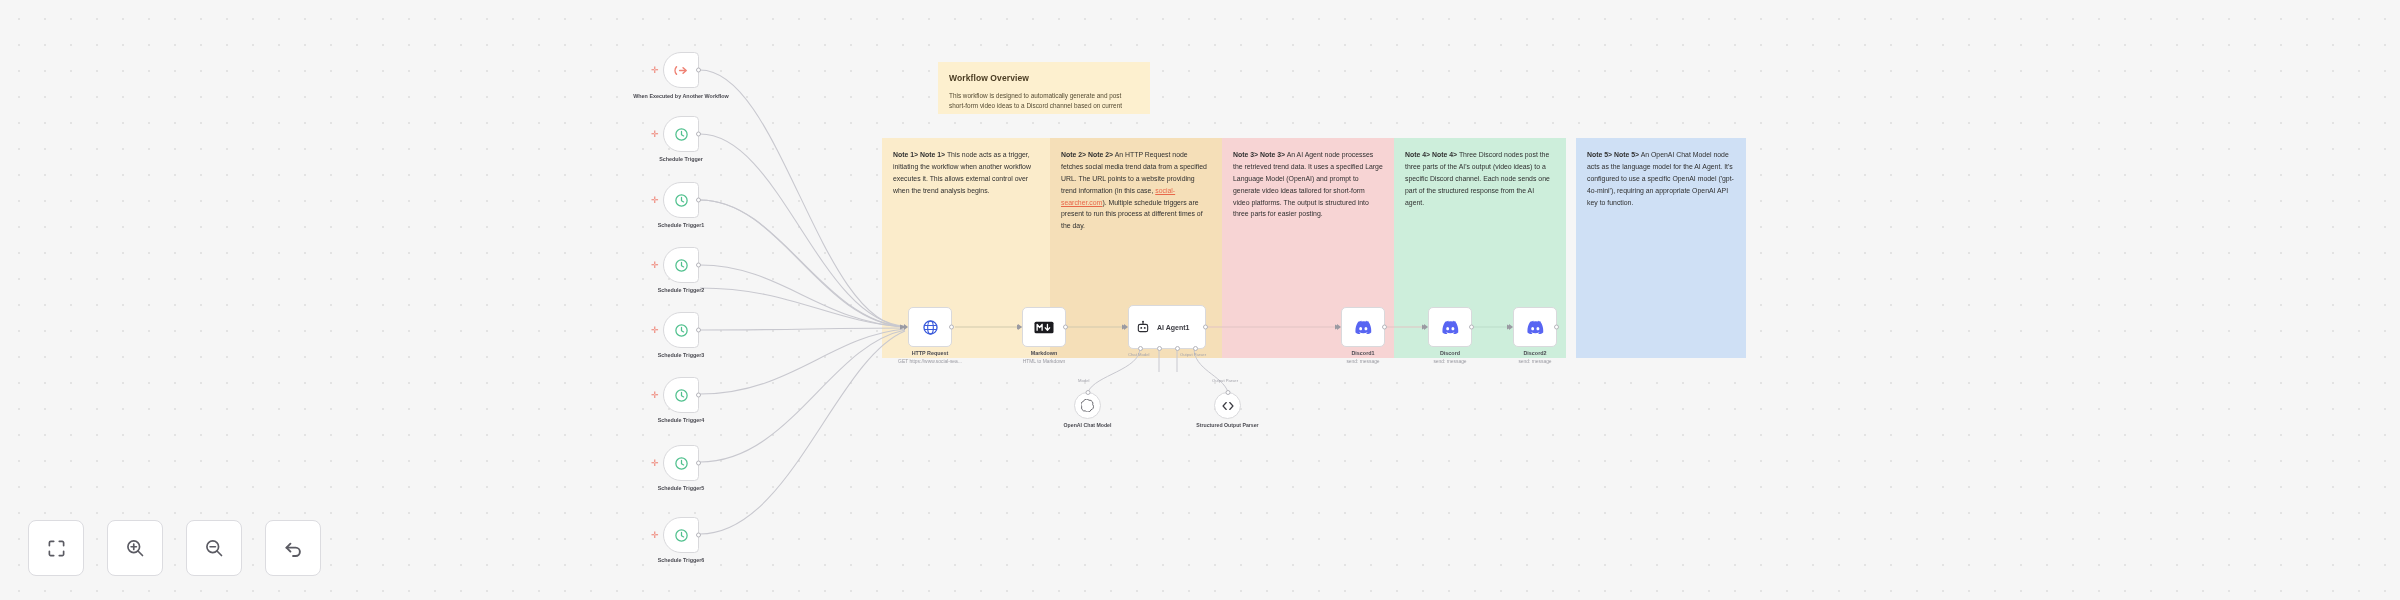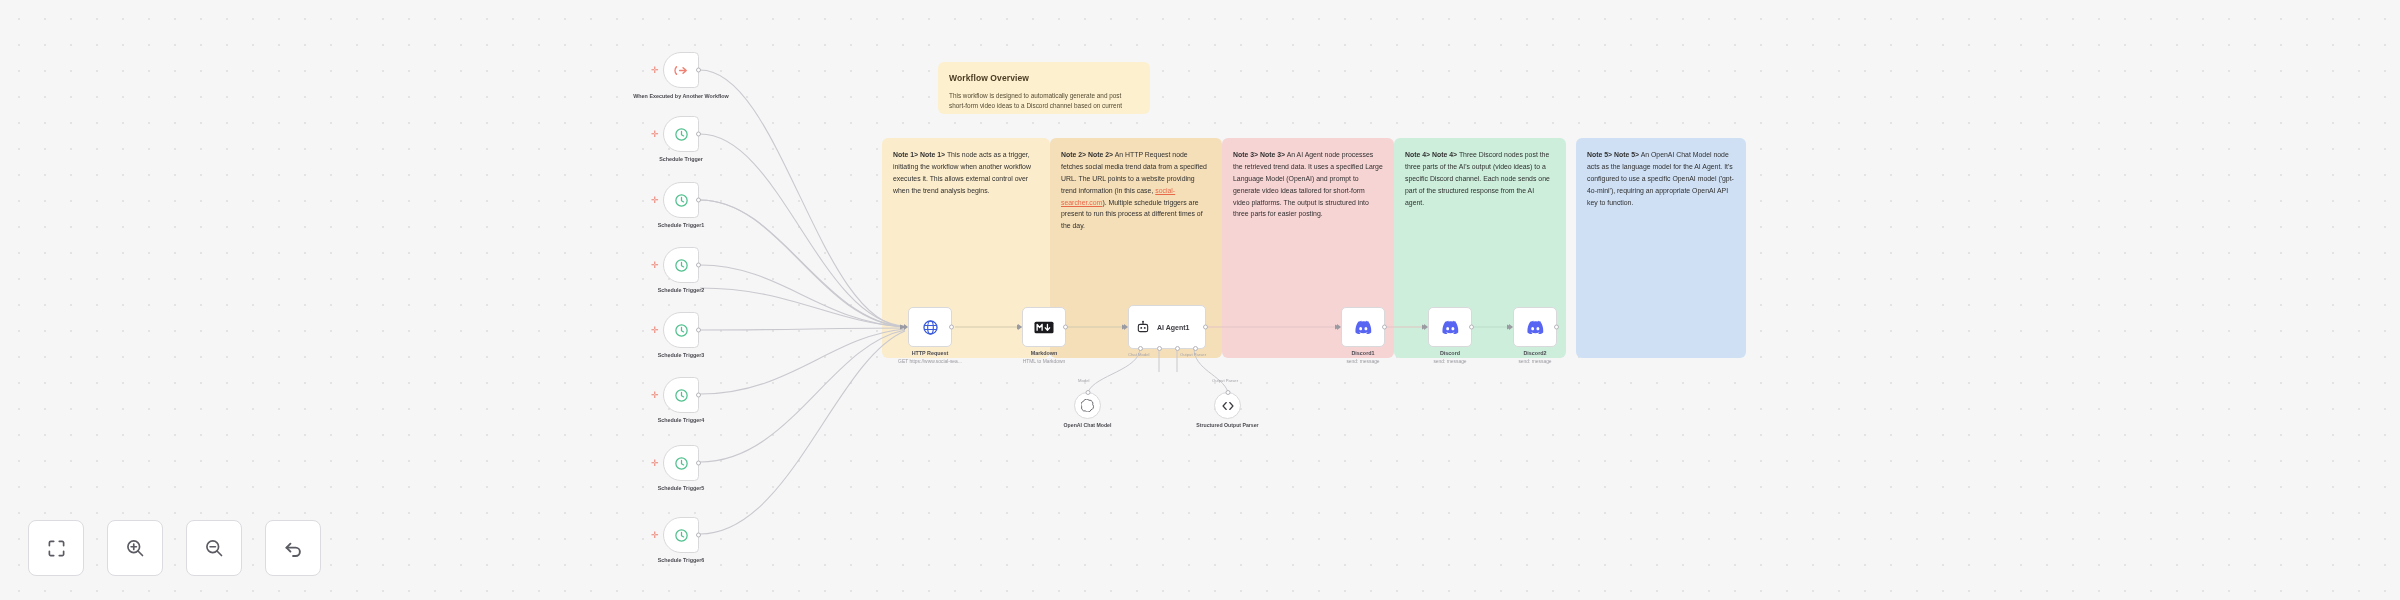--- a/index.html
+++ b/index.html
@@ -18,21 +18,21 @@
       radial-gradient(circle, #e3e3e3 1.1px, transparent 1.2px);
     background-size: 26px 26px;
     background-position: 6px 6px;
     overflow: hidden;
   }
   #edge-layer { position: absolute; inset: 0; width: 2400px; height: 600px; pointer-events: none; z-index: 2; }
 
   
   .sticky {
     position: absolute;
-    border-radius: 6px;
+    border-radius: 0;
     z-index: 1;
     padding: 11px 11px 10px 11px;
     overflow: hidden;
   }
   .sticky-title {
     font-size: 8.5px;
     font-weight: 700;
     color: #4a3c22;
     margin-bottom: 8px;
     letter-spacing: .1px;

